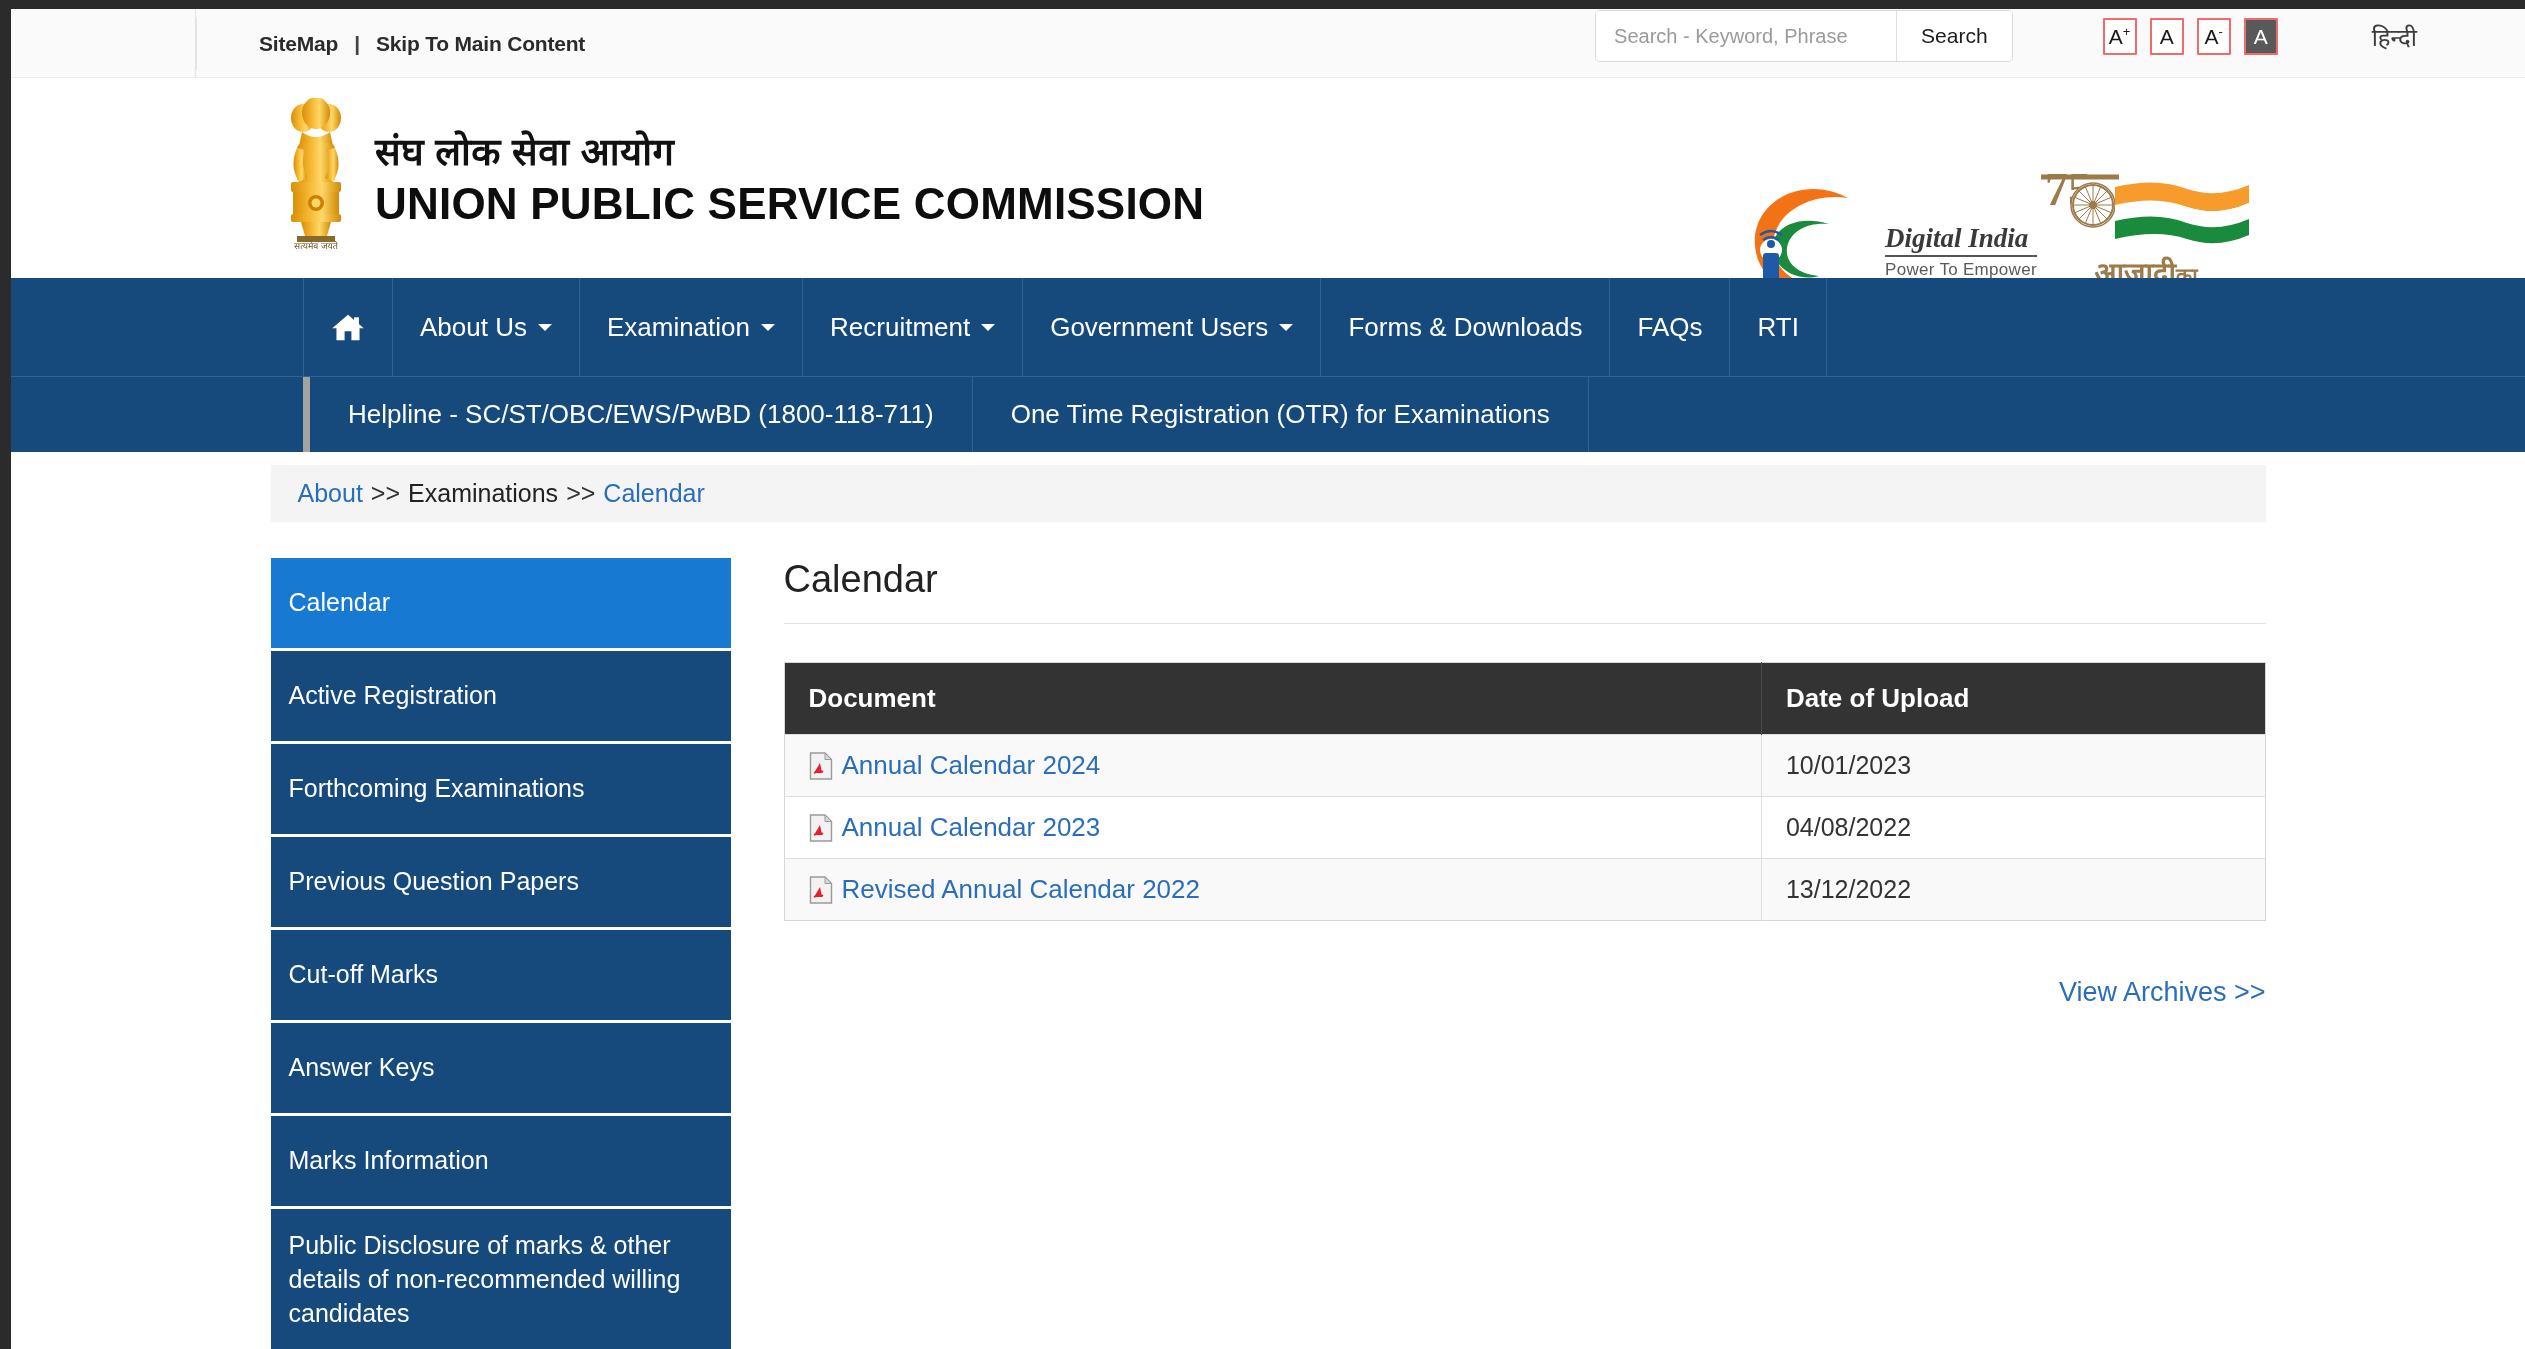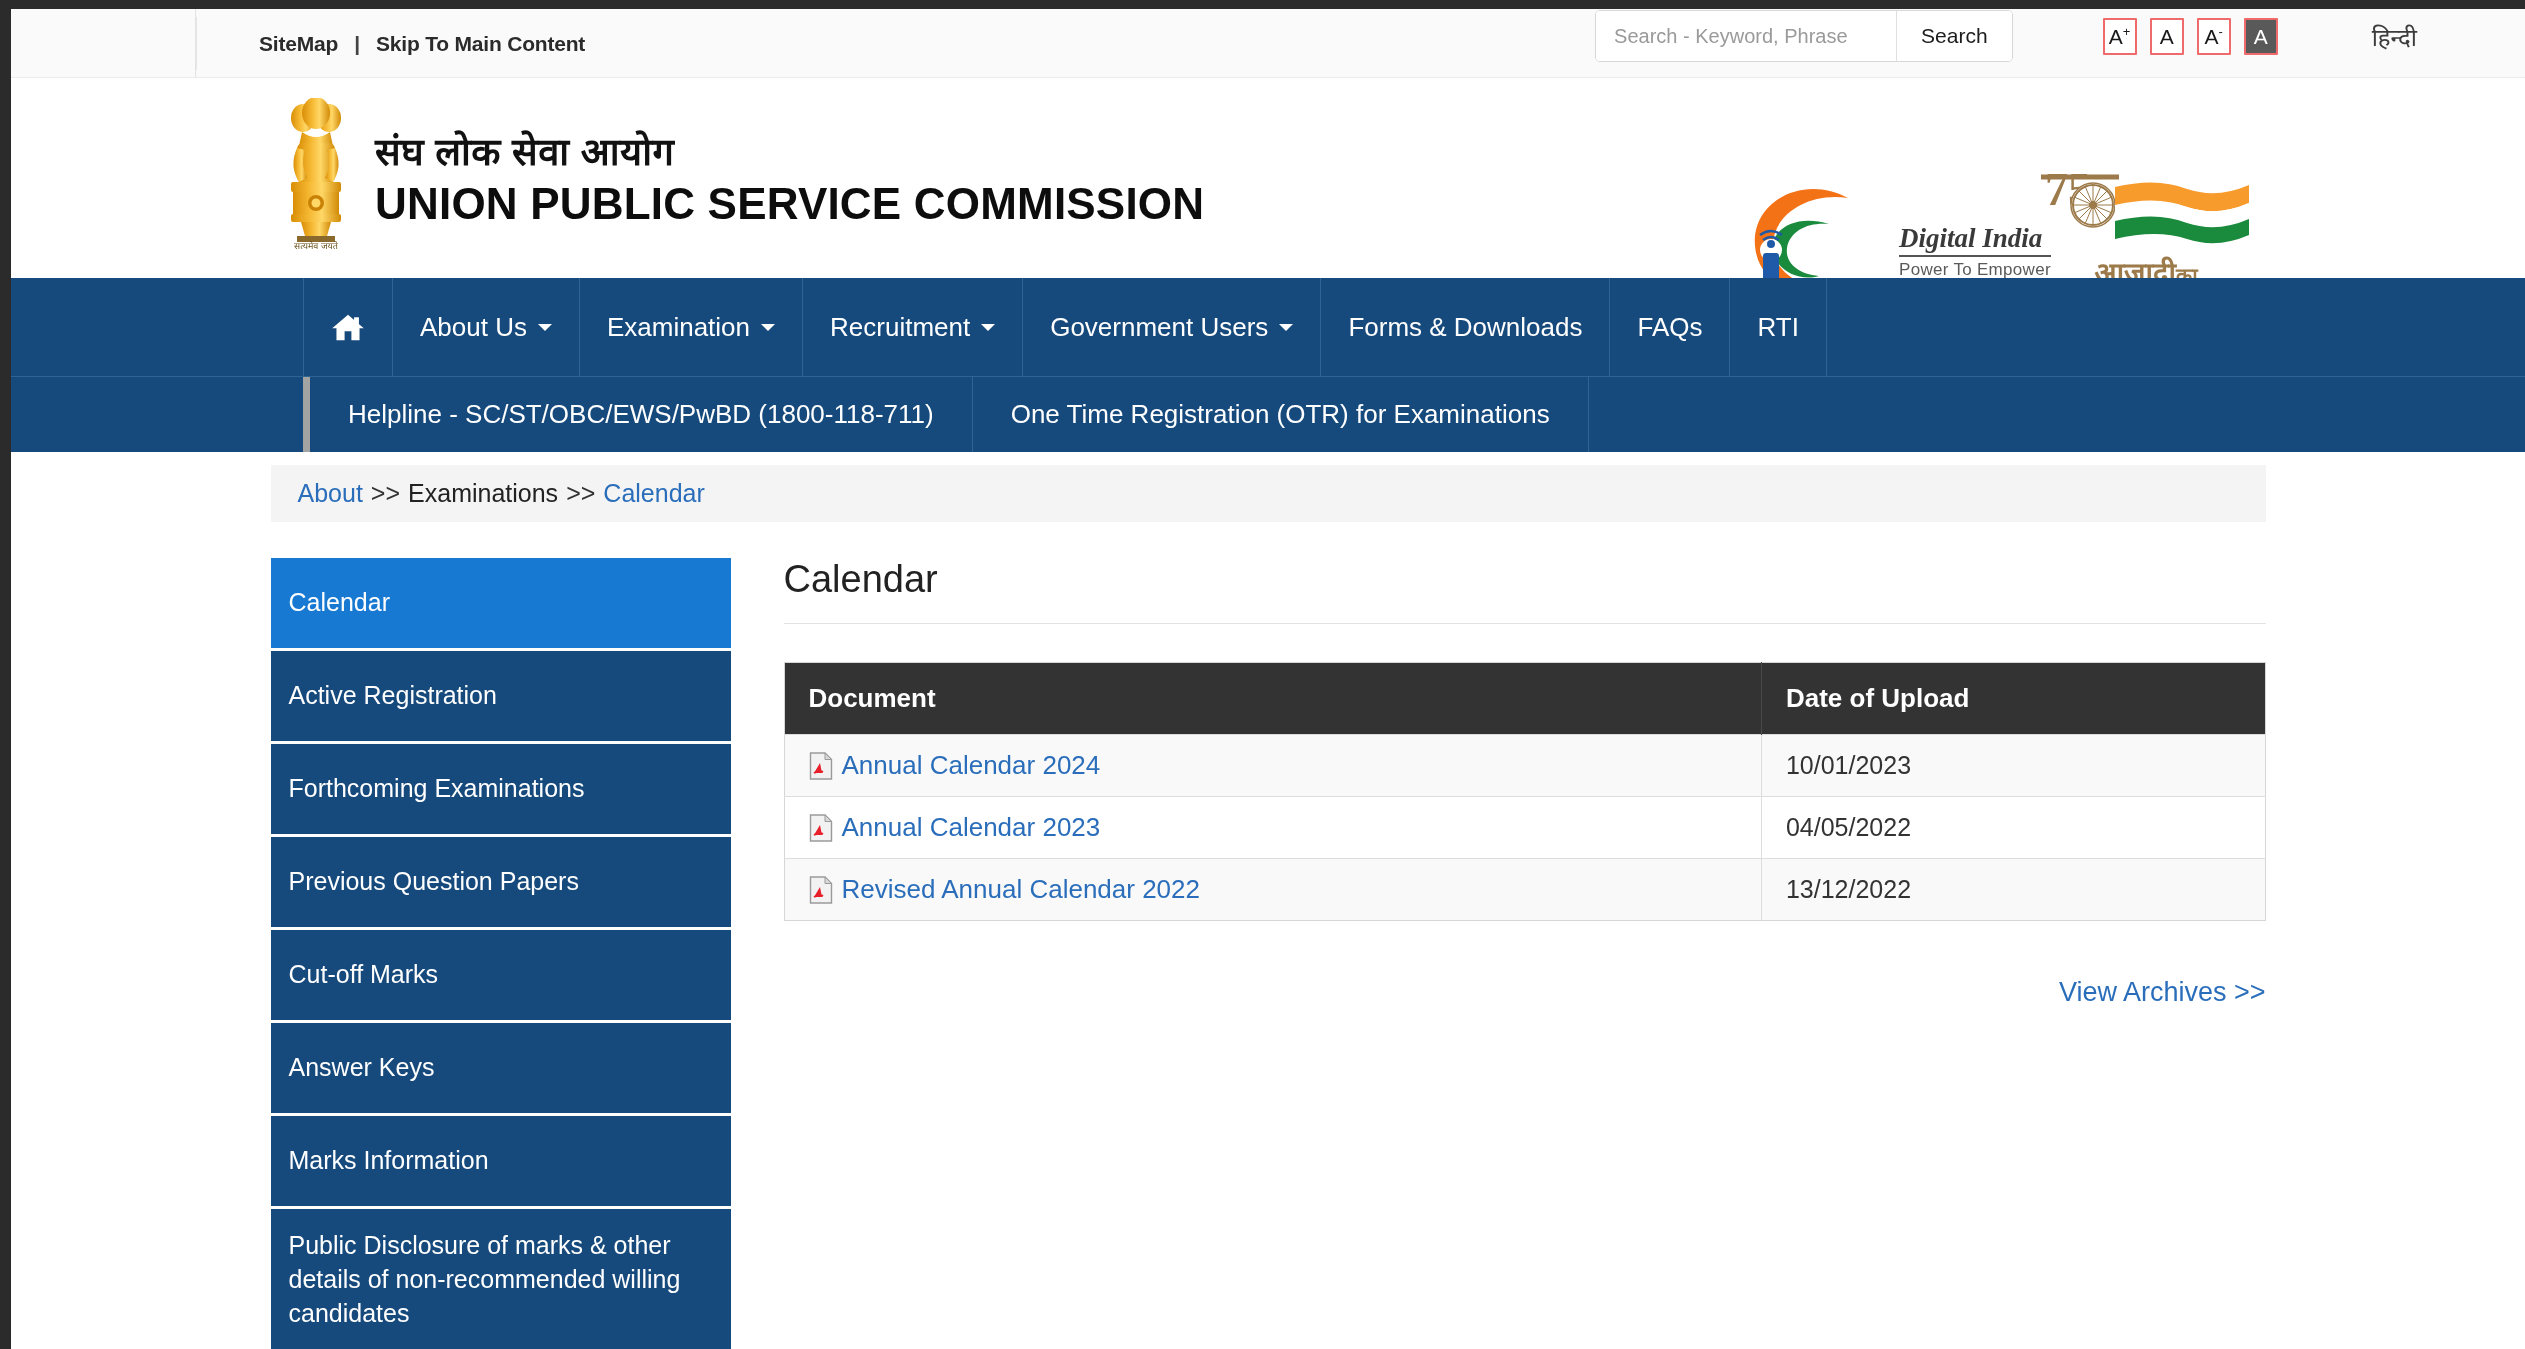--- a/index.html
+++ b/index.html
@@ -173,21 +173,21 @@
     line-height: 1.25;
     font-family: "Liberation Sans", sans-serif;
   }
 
   .logo-digital {
     position: absolute;
     left: 1722px;
     top: 100px;
     display: flex;
     align-items: center;
-    gap: 16px;
+    gap: 2px;
   }
   .digital-text-block { padding-top: 22px; }
   .digital-t1 {
     font-size: 27px;
     font-weight: bold;
     font-style: italic;
     color: #3a3a3a;
     border-bottom: 2px solid #555;
     padding-bottom: 1px;
     font-family: "Liberation Serif", serif;
@@ -586,21 +586,21 @@
               <span class="doc-cell">
                 <svg class="pdf-icon" viewBox="0 0 24 28">
                   <path d="M1.5 1 H16 L22.5 7.5 V27 H1.5 Z" fill="#f2f2f2" stroke="#9a9a9a" stroke-width="1.4"></path>
                   <path d="M16 1 L22.5 7.5 H16 Z" fill="#d8d8d8" stroke="#9a9a9a" stroke-width="1"></path>
                   <path d="M5 21 L11 11 L13 21 Z" fill="#e8202a"></path>
                   <path d="M5 21 q5 -3 9 -1" stroke="#e8202a" stroke-width="2" fill="none"></path>
                 </svg>
                 <a class="doc-link" href="#">Annual Calendar 2023</a>
               </span>
             </td>
-            <td>04/05/2022</td>
+            <td>04/08/2022</td>
           </tr>
           <tr class="odd">
             <td>
               <span class="doc-cell">
                 <svg class="pdf-icon" viewBox="0 0 24 28">
                   <path d="M1.5 1 H16 L22.5 7.5 V27 H1.5 Z" fill="#f2f2f2" stroke="#9a9a9a" stroke-width="1.4"></path>
                   <path d="M16 1 L22.5 7.5 H16 Z" fill="#d8d8d8" stroke="#9a9a9a" stroke-width="1"></path>
                   <path d="M5 21 L11 11 L13 21 Z" fill="#e8202a"></path>
                   <path d="M5 21 q5 -3 9 -1" stroke="#e8202a" stroke-width="2" fill="none"></path>
                 </svg>

